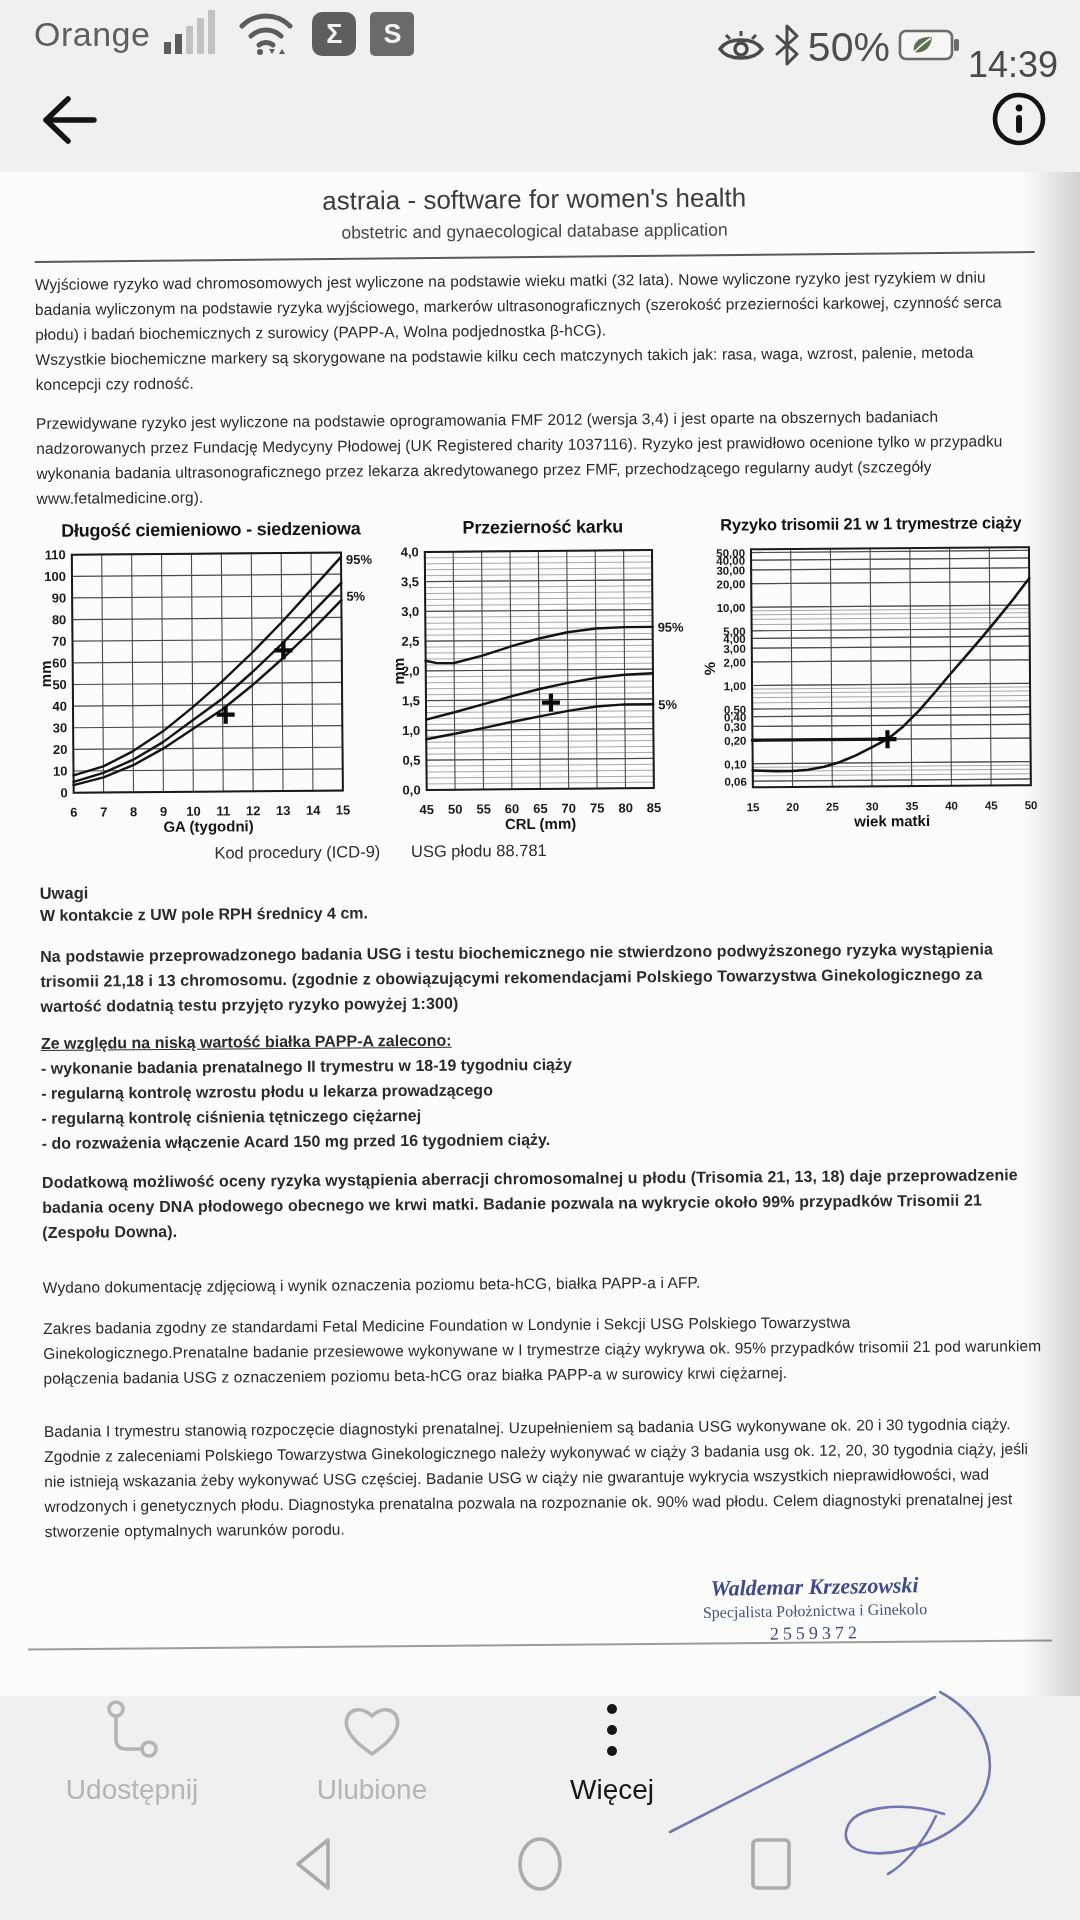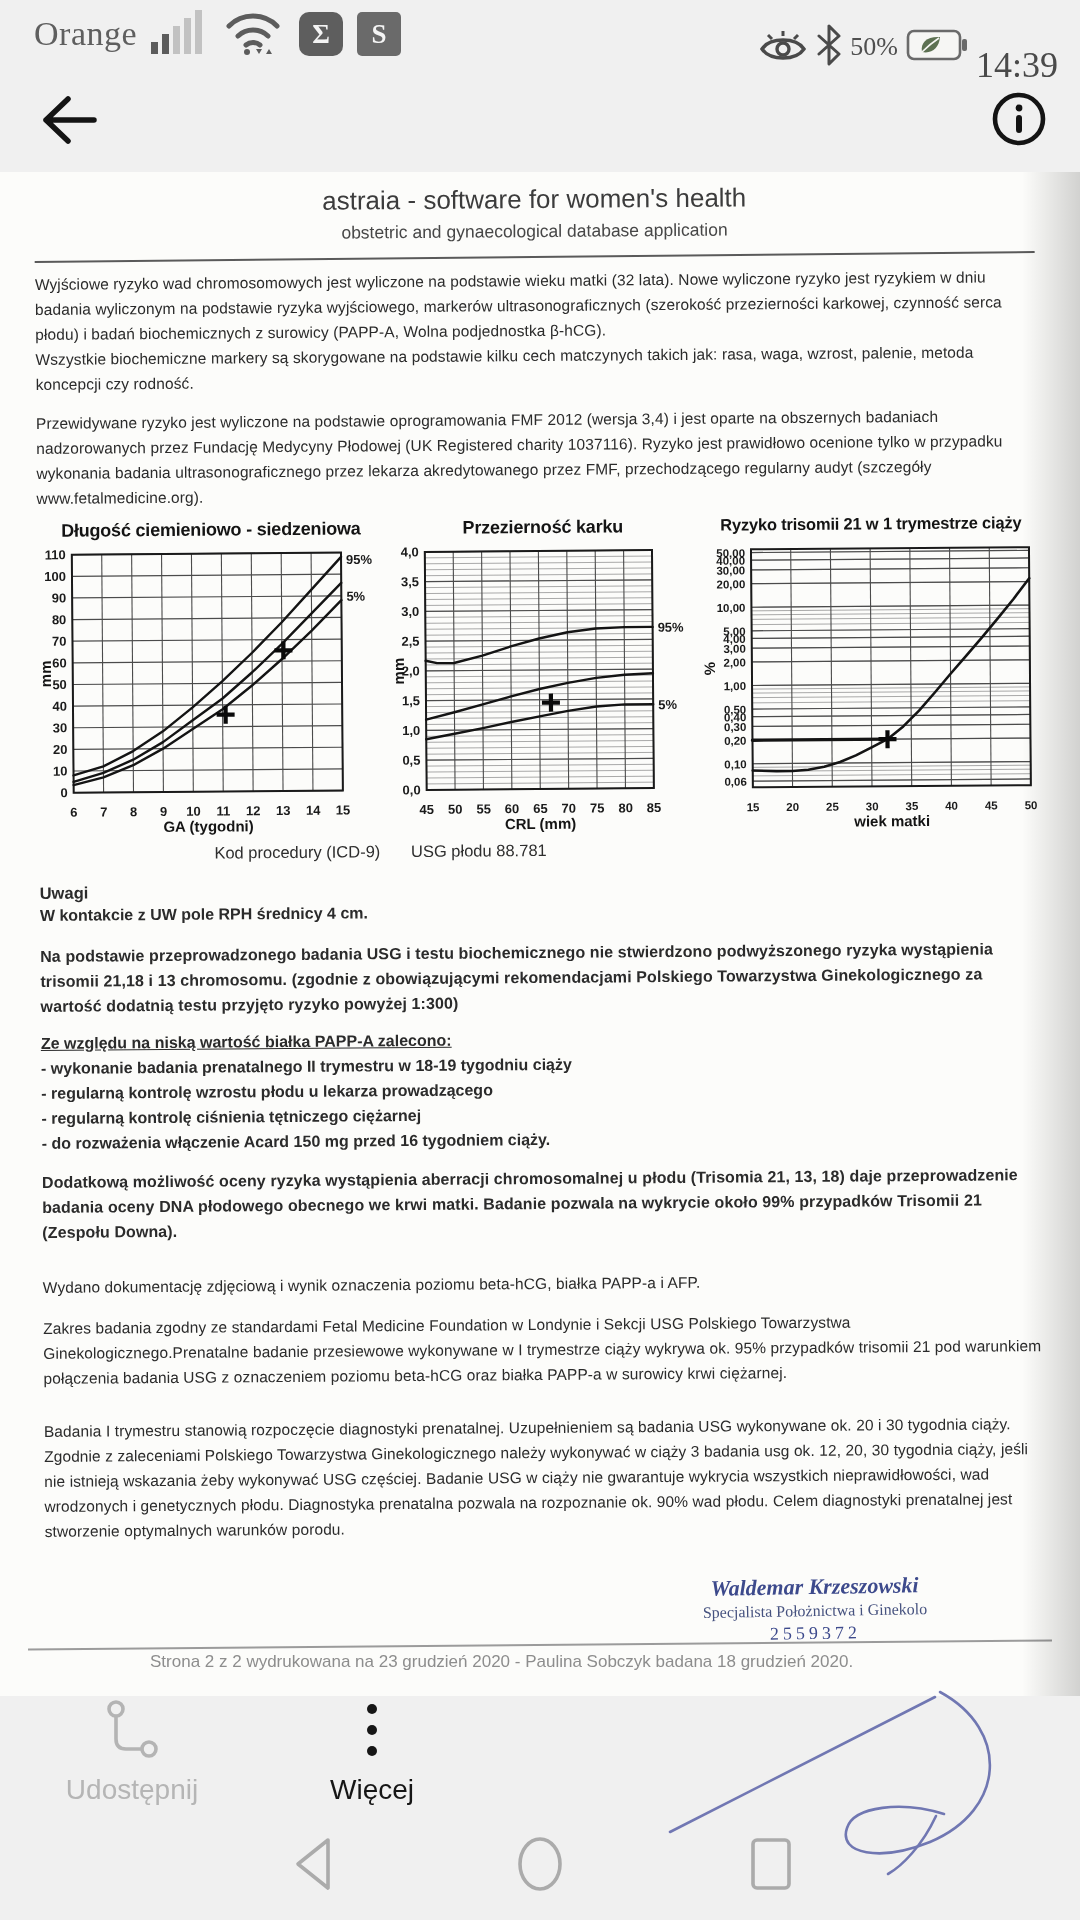--- a/index.html
+++ b/index.html
@@ -1,23 +1,23 @@
 <!DOCTYPE html>
 <html><head>
 <meta charset="utf-8">
 <style>
   html,body{margin:0;padding:0;}
   body{width:1080px;height:1920px;background:#f0f0f0;font-family:"Liberation Sans",sans-serif;position:relative;overflow:hidden;}
 
   
-  .statusbar{position:absolute;top:0;left:0;width:1080px;height:62px;font-family:Liberation Serif, serif;}
+  .statusbar{position:absolute;top:0;left:0;width:1080px;height:62px;}
   .sb-left{position:absolute;left:34px;top:8px;display:flex;align-items:center;gap:14px;}
   .carrier{font-size:34px;color:#5f5f5f;letter-spacing:.5px;}
   .sb-right{position:absolute;right:22px;top:8px;display:flex;align-items:center;gap:8px;}
-  .sb-text{font-size:26px;color:#4f4f4f;}
+  .sb-text{font-size:41px;color:#4f4f4f;}
   .time{font-size:36px;color:#4a4a4a;margin-top:36px;}
   .badge{width:44px;height:44px;border-radius:10px;background:#5e5e5e;color:#f4f4f4;display:flex;align-items:center;justify-content:center;font-size:27px;font-weight:bold;}
   .badge.square{border-radius:5px;background:#6a6a6a;}
 
   
   .appheader{position:absolute;top:62px;left:0;width:1080px;height:126px;}
 
   
   .page{position:absolute;top:172px;left:0;width:1080px;height:1524px;background:#fcfcfa;}
   .page::after{content:'';position:absolute;top:0;right:0;width:58px;height:100%;
@@ -422,34 +422,41 @@
     </g>
   </svg>
 
   <div class="sig">
     <div class="sig-name">Waldemar Krzeszowski</div>
     <div class="sig-title">Specjalista Położnictwa i Ginekolo</div>
     <div class="sig-num">2559372</div>
   </div>
 
   <div class="foot-line"></div>
-  <div class="foot-text">Strona 2 z 2 wydrukowana na 23 grudzień 2020 - Paulina Sobczyk badana 18 grudzień 2020.</div>
 </div>
 
 <div class="toolbar">
   <div class="tb-item">
     <div class="tb-icon">
       <svg width="56" height="64" viewBox="0 0 56 64">
         <circle cx="12" cy="10" r="7" fill="none" stroke="#b4b4b4" stroke-width="3.6"></circle>
         <path d="M12 17 V40 Q12 50 22 50 H37" fill="none" stroke="#b4b4b4" stroke-width="3.6"></path>
         <circle cx="45" cy="50" r="7" fill="none" stroke="#b4b4b4" stroke-width="3.6"></circle>
       </svg>
     </div>
     <div class="tb-label">Udostępnij</div>
   </div>
+  <div class="tb-item">
+    <div class="tb-icon">
+      <svg width="62" height="58" viewBox="0 0 62 58">
+        <path d="M31 52 C10 38 3 26 6 16 C9 7 21 4 31 14 C41 4 53 7 56 16 C59 26 52 38 31 52 Z" fill="none" stroke="#b4b4b4" stroke-width="3.6" stroke-linejoin="round"></path>
+      </svg>
+    </div>
+    <div class="tb-label">Ulubione</div>
+  </div>
   <div class="tb-item on">
     <div class="tb-icon">
       <svg width="14" height="64" viewBox="0 0 14 64">
         <circle cx="7" cy="10" r="5" fill="#161616"></circle>
         <circle cx="7" cy="31" r="5" fill="#161616"></circle>
         <circle cx="7" cy="52" r="5" fill="#161616"></circle>
       </svg>
     </div>
     <div class="tb-label">Więcej</div>
   </div>

